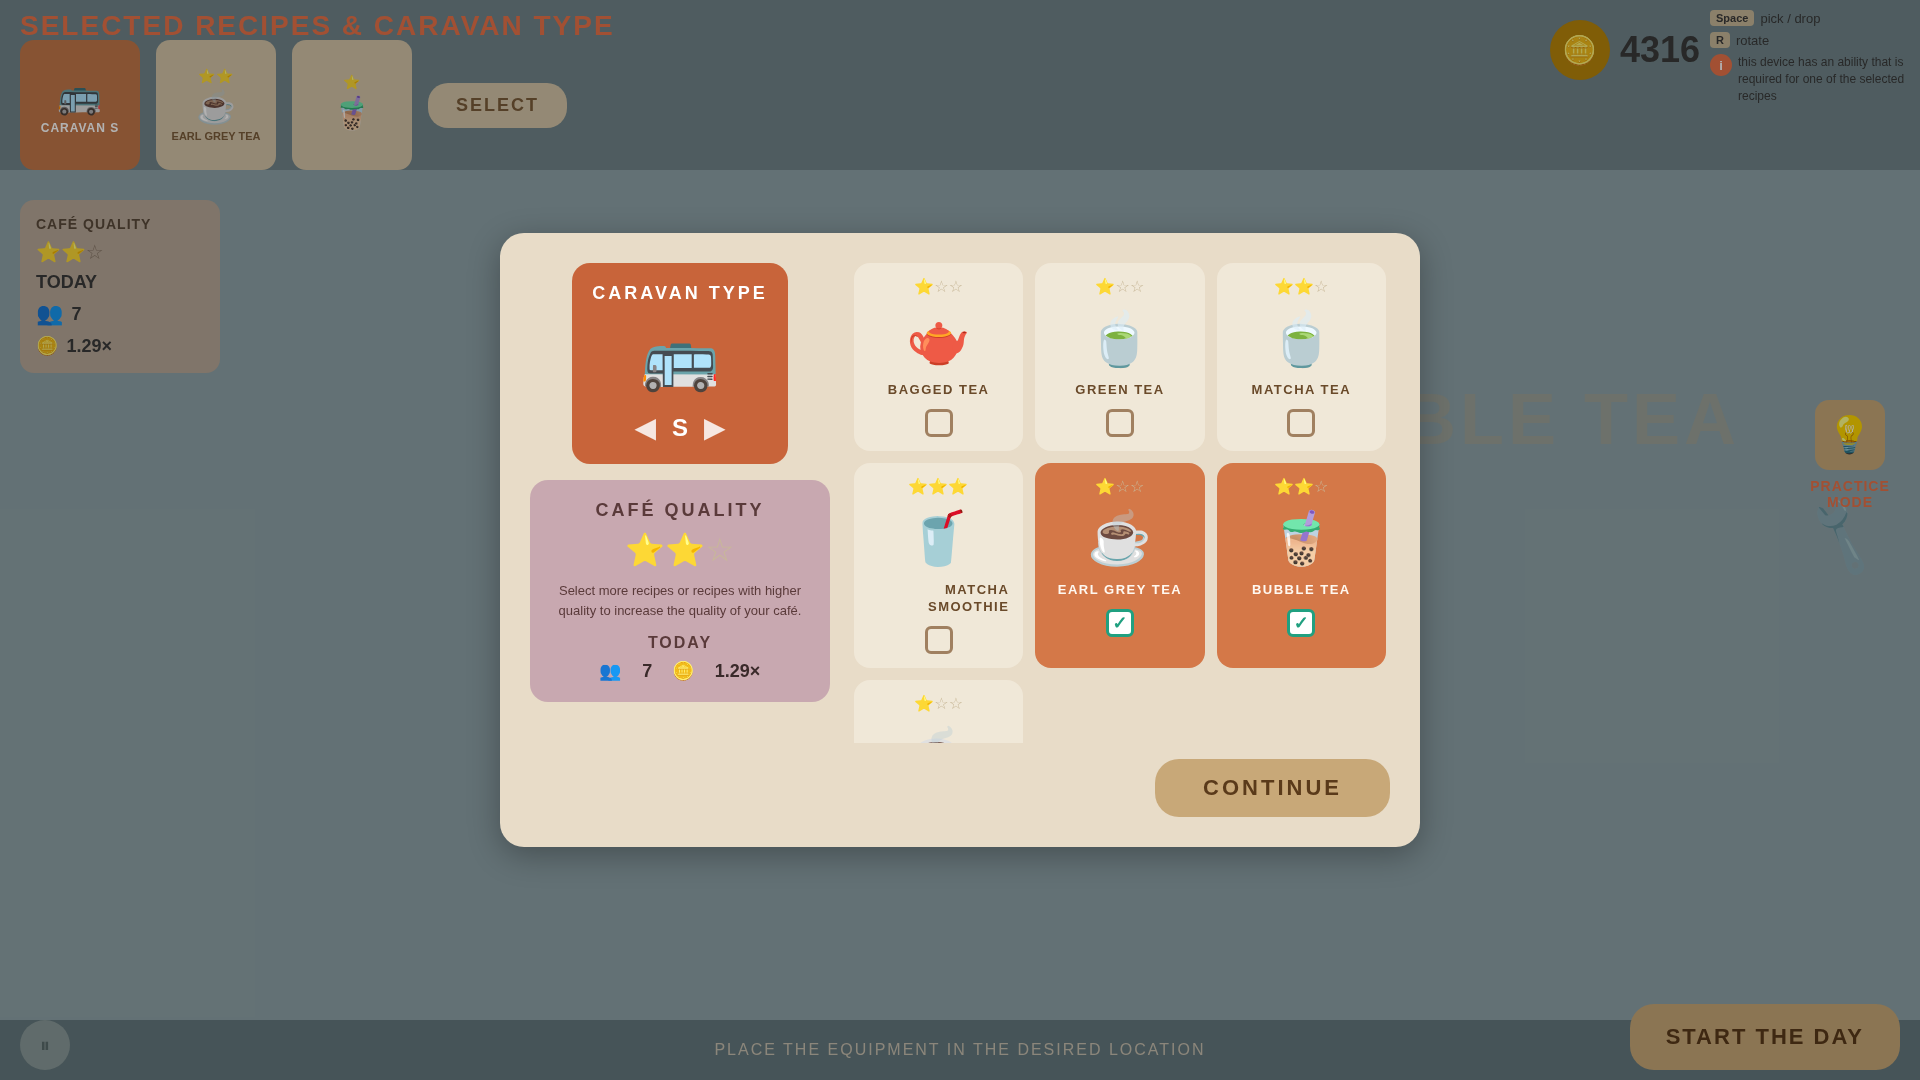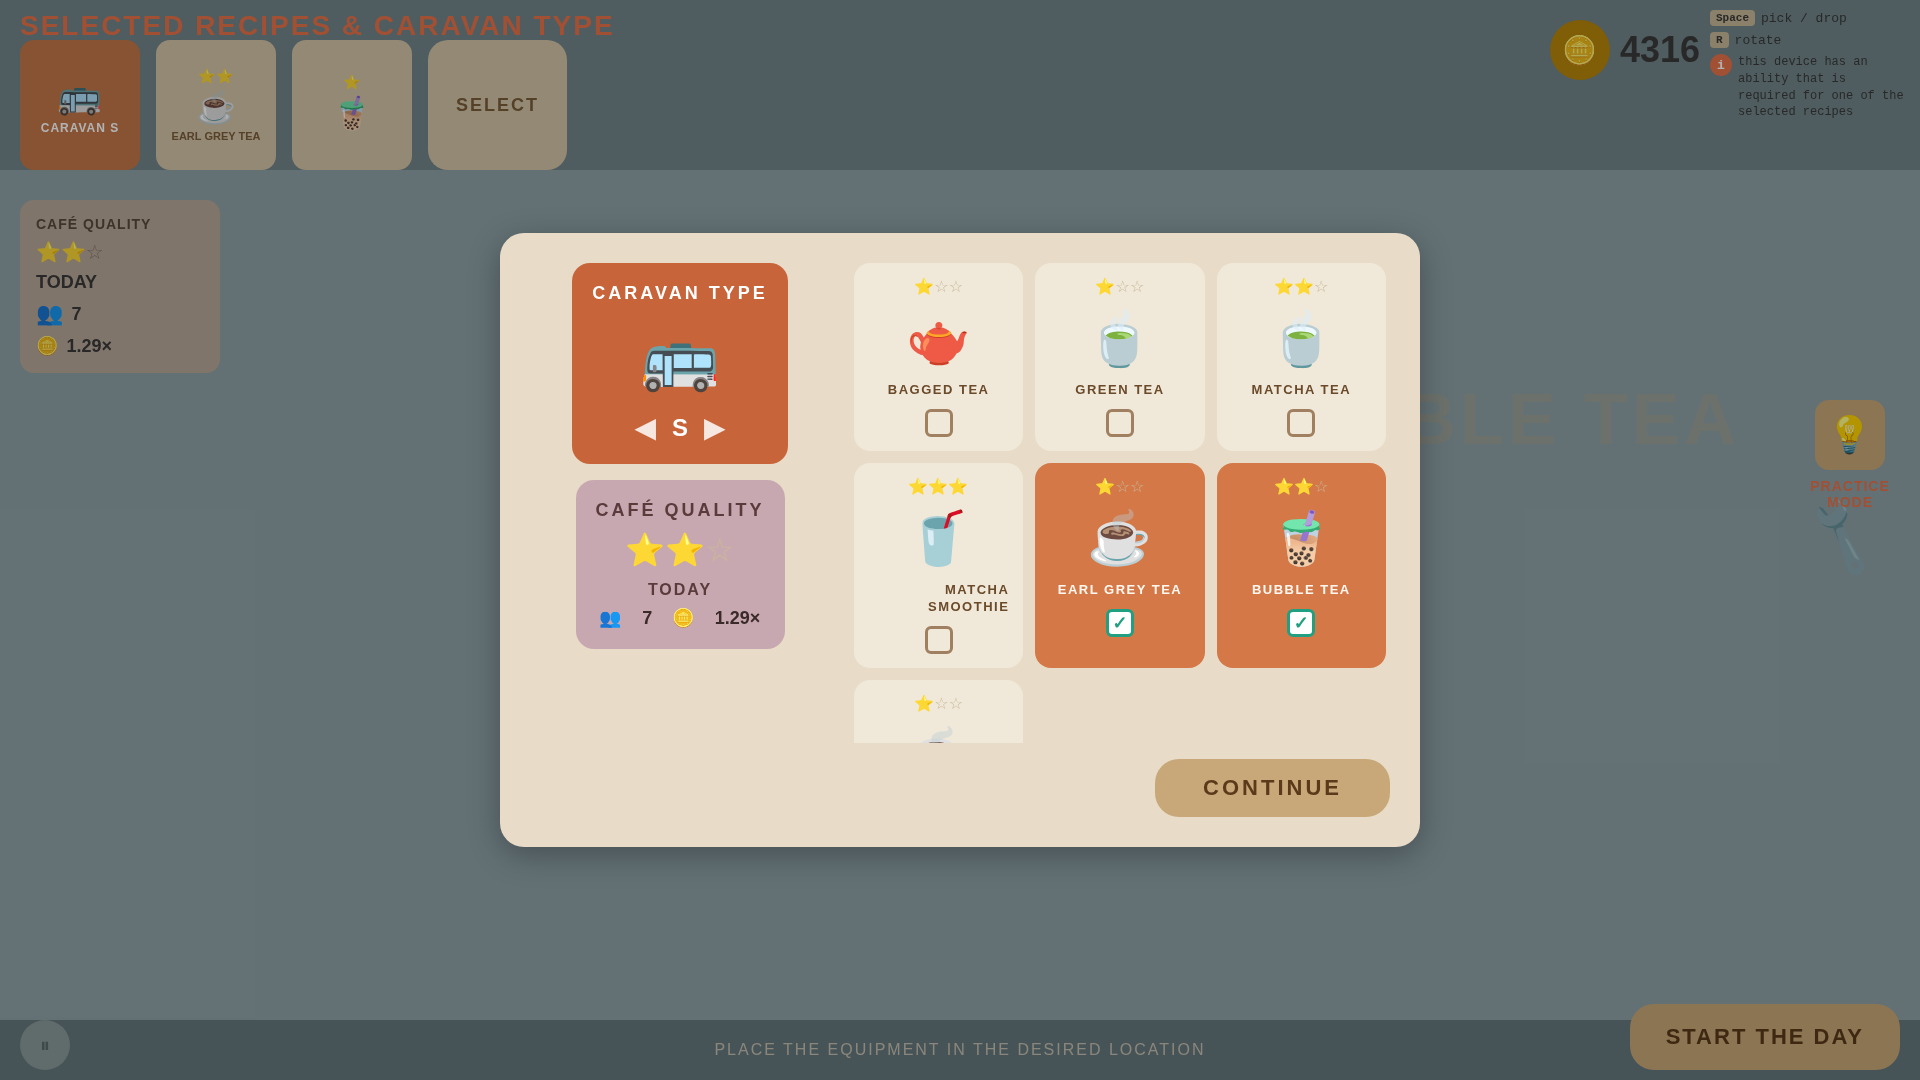--- a/index.html
+++ b/index.html
@@ -20,20 +20,21 @@
       background: #8fa3a8;
     }
 
     
     .top-bar {
       position: absolute;
       top: 0; left: 0; right: 0;
       height: 170px;
       background: rgba(100,120,125,0.7);
       display: flex;
+      align-items: center;
       padding: 0 20px;
       gap: 16px;
     }
 
     .top-bar-title {
       position: absolute;
       top: 10px; left: 20px;
       color: #e8734a;
       font-size: 28px;
       font-weight: 900;
@@ -111,21 +112,20 @@
       color: #3a3a3a;
     }
 
     
     .right-hud {
       position: absolute;
       top: 10px; right: 10px;
       width: 200px;
       color: #3a3a3a;
       font-size: 13px;
-      font-family: Liberation Mono, monospace;
     }
 
     .hud-key {
       background: #c8b898;
       border-radius: 4px;
       padding: 2px 6px;
       font-size: 11px;
       font-weight: bold;
       display: inline-block;
       margin-right: 6px;
@@ -616,20 +616,21 @@
         <div class="caravan-size-selector">
           <button class="arrow-btn">◀</button>
           <span>S</span>
           <button class="arrow-btn">▶</button>
         </div>
       </div>
 
       <div class="cafe-quality-panel">
         <div class="cafe-quality-title">CAFÉ QUALITY</div>
         <div class="quality-stars">⭐⭐<span style="color:#c8b898">☆</span></div>
+        <div class="quality-desc">Select more recipes or recipes with higher quality to increase the quality of your café.</div>
         <div class="quality-today-label">TODAY</div>
         <div class="quality-stats">
           <span>👥</span>
           <span>7</span>
           <span>🪙</span>
           <span>1.29×</span>
         </div>
       </div>
 
     </div>

